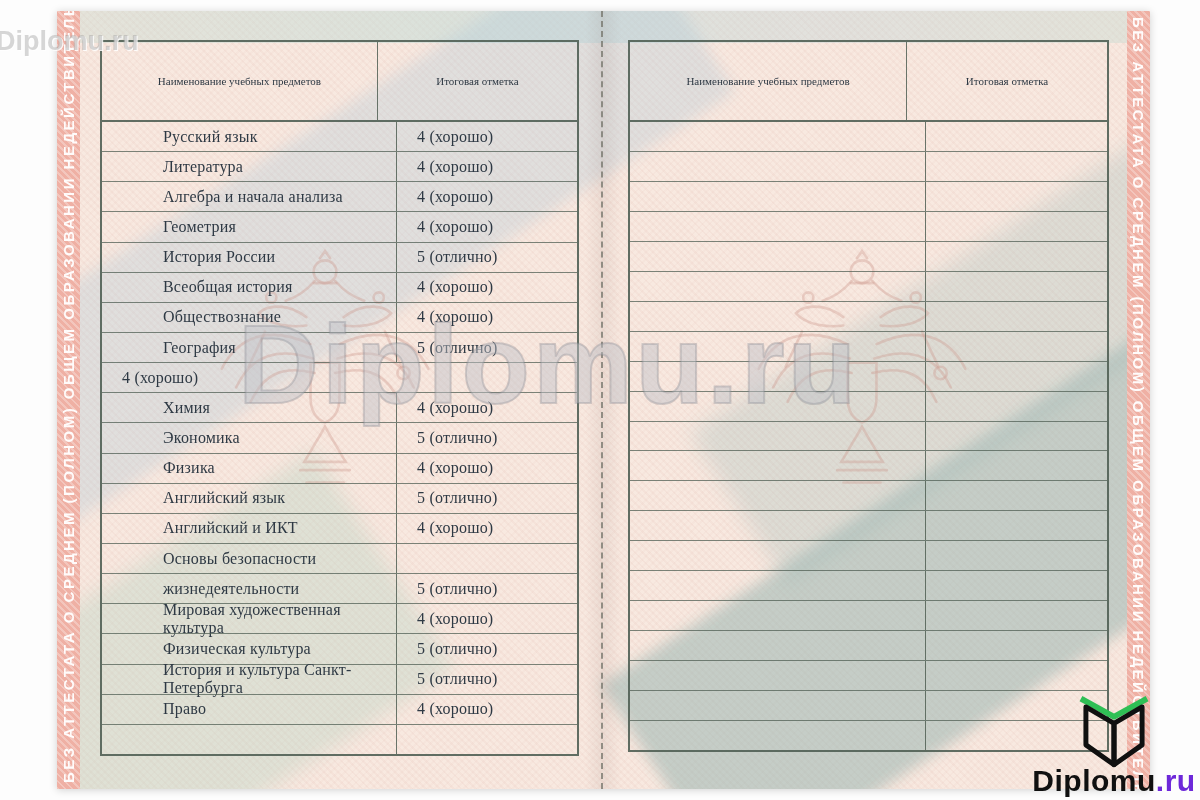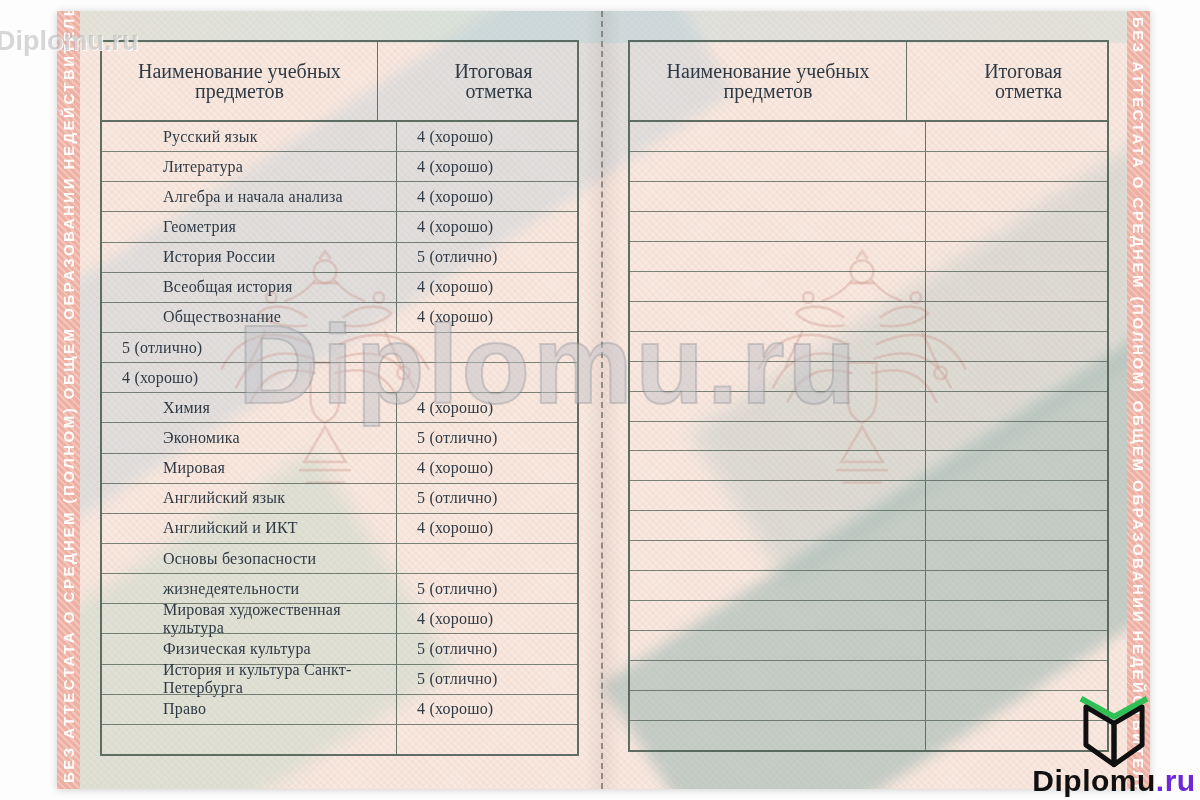--- a/index.html
+++ b/index.html
@@ -51,21 +51,21 @@
   .gtable{
     position:absolute;display:flex;flex-direction:column;
     border:2px solid rgba(80,95,84,0.9);
     color:#2e3944;
   }
   .gtable.left{left:43px;top:29px;width:475px;height:712px;}
   .gtable.right{left:571px;top:29px;width:477px;height:708px;}
   .thead{height:78px;flex:0 0 auto;display:flex;align-items:center;
     border-bottom:2px solid rgba(80,95,84,0.9);}
   .th{display:flex;align-items:center;justify-content:center;height:100%;
-    text-align:center;font-size:20px;line-height:20px;}
+    text-align:center;font-size:11px;line-height:20px;}
   .th.c1{width:58%;border-right:1.5px solid rgba(80,95,84,0.85);}
   .th.c2{width:42%;text-align:right;}
   .th.c1 span{max-width:230px;display:inline-block;}
   .th.c2 span{max-width:110px;display:inline-block;}
   .tbody{flex:1 1 auto;display:flex;flex-direction:column;}
   .trow{flex:1 1 0;display:flex;align-items:center;min-height:0;}
   .trow + .trow{border-top:1.2px solid rgba(80,95,84,0.75);}
   .cell{height:100%;display:flex;align-items:center;font-size:16px;letter-spacing:0.2px;}
   .cell.subject{width:58%;border-right:1.5px solid rgba(80,95,84,0.85);padding-left:13px;box-sizing:border-box;margin-left:48px;}
   .cell.grade{width:42%;padding-left:20px;box-sizing:border-box;}
@@ -166,35 +166,36 @@
         </div>
         <div class="trow">
           <div class="cell subject">Всеобщая история</div>
           <div class="cell grade">4 (хорошо)</div>
         </div>
         <div class="trow">
           <div class="cell subject">Обществознание</div>
           <div class="cell grade">4 (хорошо)</div>
         </div>
         <div class="trow">
+          <div class="cell subject">География</div>
           <div class="cell grade">5 (отлично)</div>
         </div>
         <div class="trow">
           <div class="cell grade">4 (хорошо)</div>
         </div>
         <div class="trow">
           <div class="cell subject">Химия</div>
           <div class="cell grade">4 (хорошо)</div>
         </div>
         <div class="trow">
           <div class="cell subject">Экономика</div>
           <div class="cell grade">5 (отлично)</div>
         </div>
         <div class="trow">
-          <div class="cell subject">Мировая</div>
+          <div class="cell subject">Физика</div>
           <div class="cell grade">4 (хорошо)</div>
         </div>
         <div class="trow">
           <div class="cell subject">Английский язык</div>
           <div class="cell grade">5 (отлично)</div>
         </div>
         <div class="trow">
           <div class="cell subject">Английский и ИКТ</div>
           <div class="cell grade">4 (хорошо)</div>
         </div>

